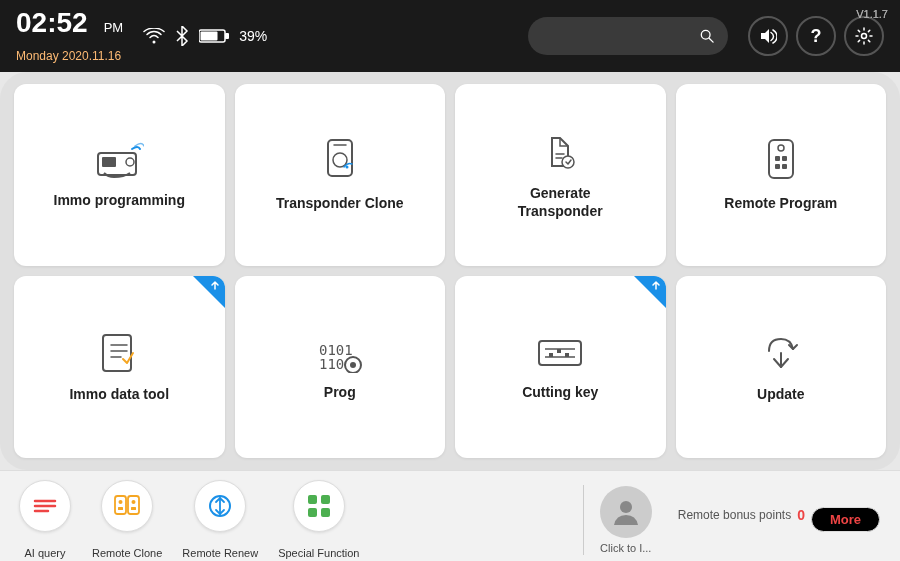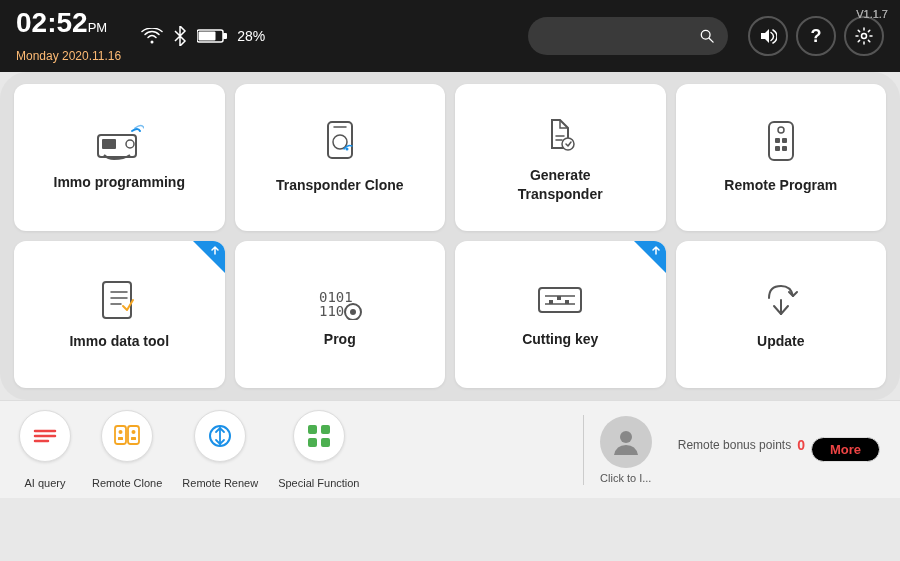--- a/index.html
+++ b/index.html
@@ -66,21 +66,21 @@
     }
 
     
     .main-area {
       background: #e0e0e0;
       padding: 12px 14px;
       display: grid;
       grid-template-columns: repeat(4, 1fr);
       grid-template-rows: repeat(2, 1fr);
       gap: 10px;
-      height: 328px;
+      height: 398px;
       border-radius: 27px;
     }
 
     .grid-card {
       background: white;
       border-radius: 12px;
       display: flex;
       flex-direction: column;
       align-items: center;
       justify-content: center;
@@ -195,21 +195,21 @@
   </style>
 </head>
 <body>
 
 <div style="position:relative; width:900px; height:561px;">
 
   <div class="version-tag">V1.1.7</div>
 
   <div class="top-bar">
     <div class="time-block">
-      <div style="display:flex;align-items:baseline;gap:0;">
+      <div style="display:flex;align-items:baseline;gap:16px;">
         <span class="time">02:52</span>
         <span class="time-suffix">PM</span>
       </div>
       <span class="date">Monday 2020.11.16</span>
     </div>
     <div class="status-icons">
 
       <svg width="22" height="16" viewBox="0 0 22 16" fill="white">
         <path d="M11 12.5a1.5 1.5 0 1 1 0 3 1.5 1.5 0 0 1 0-3z"></path>
         <path d="M7 9.5C8.2 8.3 9.5 7.5 11 7.5s2.8.8 4 2" stroke="white" stroke-width="1.5" fill="none" stroke-linecap="round"></path>
@@ -219,21 +219,21 @@
 
       <svg width="14" height="20" viewBox="0 0 14 20" fill="white">
         <polyline points="2,5 12,15 7,20 7,0 12,5 2,15" stroke="white" stroke-width="1.5" fill="none"></polyline>
       </svg>
 
       <svg width="30" height="16" viewBox="0 0 30 16" fill="none">
         <rect x="0" y="2" width="26" height="12" rx="2" stroke="white" stroke-width="1.5"></rect>
         <rect x="26" y="5" width="4" height="6" rx="1" fill="white"></rect>
         <rect x="1.5" y="3.5" width="17" height="9" rx="1" fill="white"></rect>
       </svg>
-      <span class="battery-text">28%</span>
+      <span class="battery-text">39%</span>
     </div>
     <div class="spacer"></div>
 
     <div class="search-bar">
       <input type="text" placeholder="" style="">
       <svg width="16" height="16" viewBox="0 0 16 16" fill="none">
         <circle cx="6.5" cy="6.5" r="5" stroke="white" stroke-width="1.5"></circle>
         <line x1="10.5" y1="10.5" x2="15" y2="15" stroke="white" stroke-width="1.5" stroke-linecap="round"></line>
       </svg>
     </div>

